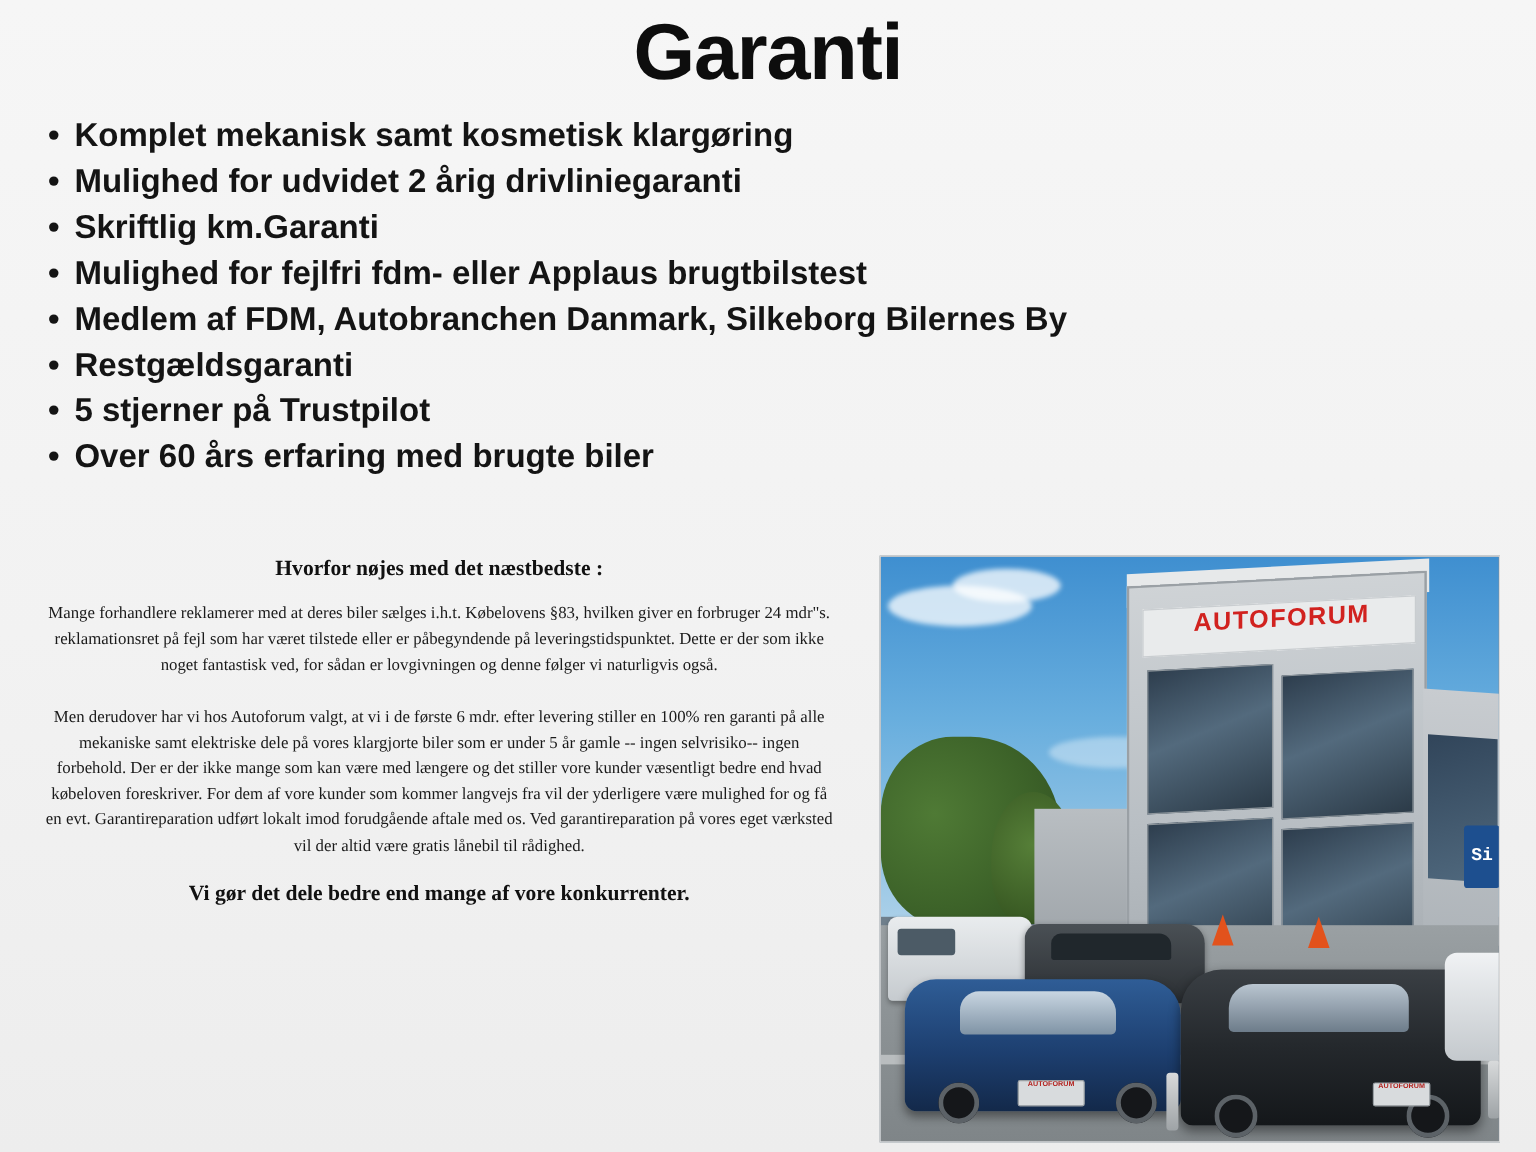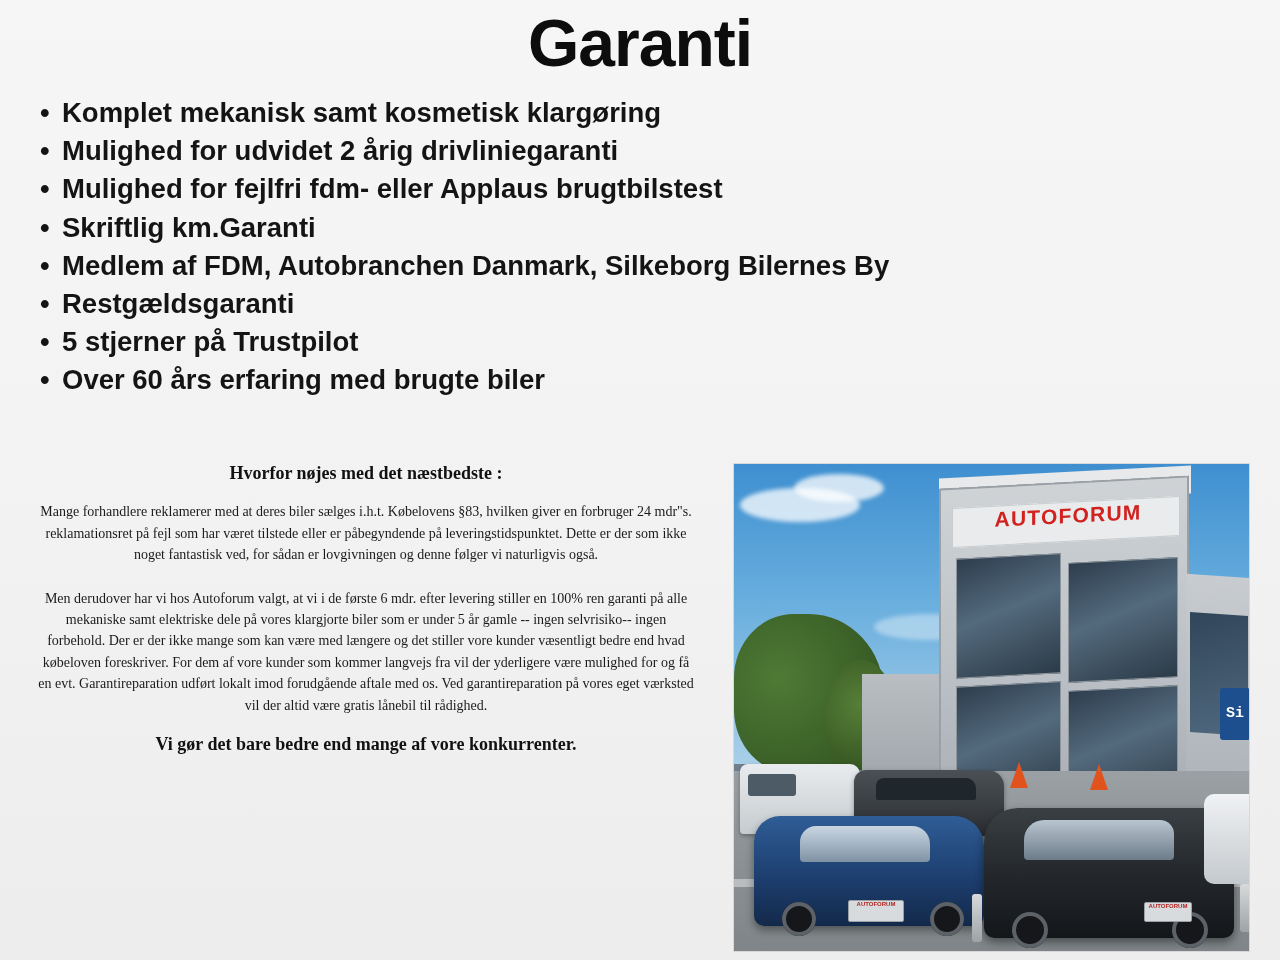--- a/index.html
+++ b/index.html
@@ -311,35 +311,35 @@
 </head>
 <body>
 
 <div class="page">
 
   <h1 class="title">Garanti</h1>
 
   <ul class="bullets">
     <li><span class="dot">•</span><span>Komplet mekanisk samt kosmetisk klargøring</span></li>
     <li><span class="dot">•</span><span>Mulighed for udvidet 2 årig drivliniegaranti</span></li>
+    <li><span class="dot">•</span><span>Skriftlig km.Garanti</span></li>
     <li><span class="dot">•</span><span>Mulighed for fejlfri fdm- eller Applaus brugtbilstest</span></li>
-    <li><span class="dot">•</span><span>Skriftlig km.Garanti</span></li>
     <li><span class="dot">•</span><span>Medlem af FDM, Autobranchen Danmark, Silkeborg Bilernes By</span></li>
     <li><span class="dot">•</span><span>Restgældsgaranti</span></li>
     <li><span class="dot">•</span><span>5 stjerner på Trustpilot</span></li>
     <li><span class="dot">•</span><span>Over 60 års erfaring med brugte biler</span></li>
   </ul>
 
   <div class="lower">
 
     <div class="textcol">
       <p class="subhead">Hvorfor nøjes med det næstbedste :</p>
       <p class="para">Mange forhandlere reklamerer med at deres biler sælges i.h.t. Købelovens §83, hvilken giver en forbruger 24 mdr"s. reklamationsret på fejl som har været tilstede eller er påbegyndende på leveringstidspunktet. Dette er der som ikke noget fantastisk ved, for sådan er lovgivningen og denne følger vi naturligvis også.</p>
       <p class="para second">Men derudover har vi hos Autoforum valgt, at vi i de første 6 mdr. efter levering stiller en 100% ren garanti på alle mekaniske samt elektriske dele på vores klargjorte biler som er under 5 år gamle -- ingen selvrisiko-- ingen forbehold. Der er der ikke mange som kan være med længere og det stiller vore kunder væsentligt bedre end hvad købeloven foreskriver. For dem af vore kunder som kommer langvejs fra vil der yderligere være mulighed for og få en evt. Garantireparation udført lokalt imod forudgående aftale med os. Ved garantireparation på vores eget værksted vil der altid være gratis lånebil til rådighed.</p>
-      <p class="closing">Vi gør det bare bedre end mange af vore konkurrenter.</p>
+      <p class="closing">Vi gør det dele bedre end mange af vore konkurrenter.</p>
     </div>
 
     <div class="photo">
       <div class="sky"></div>
       <div class="cloud c1"></div>
       <div class="cloud c2"></div>
       <div class="cloud c3"></div>
 
       <div class="trees"></div>
       <div class="trees2"></div>

